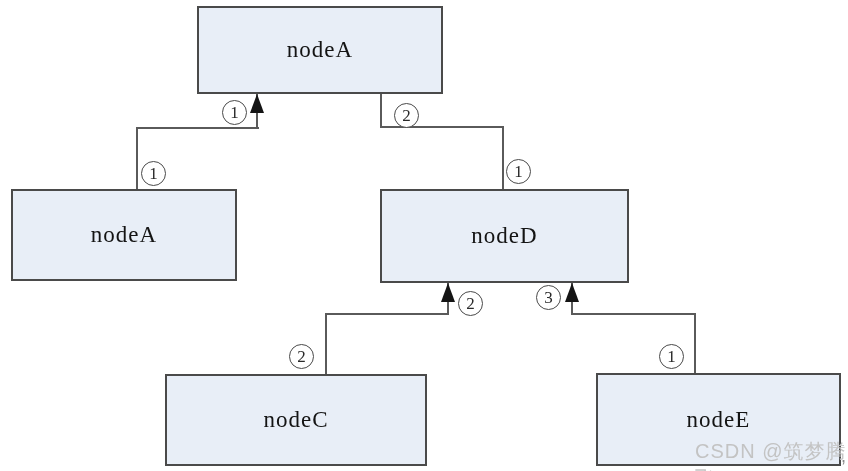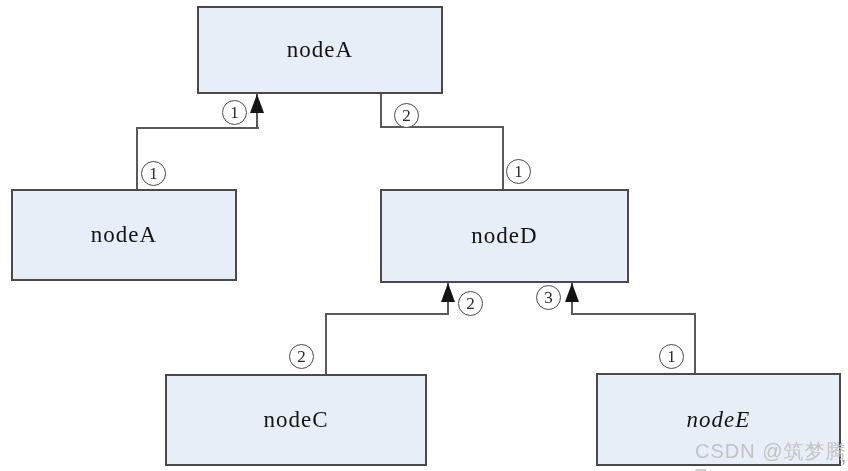--- a/index.html
+++ b/index.html
@@ -102,21 +102,21 @@
   </div>
 
   <div class="node" style="left:380px; top:189px; width:249px; height:94px;text-align:center;">
     <span class="node-label">nodeD</span>
   </div>
 
   <div class="node" style="left:165px; top:374px; width:262px; height:92px;text-align:right;">
     <span class="node-label">nodeC</span>
   </div>
 
-  <div class="node" style="left:596px; top:373px; width:245px; height:93px;font-style:italic;">
+  <div class="node" style="left:596px; top:373px; width:245px; height:93px;">
     <span class="node-label">nodeE</span>
   </div>
 
   <div class="badge" style="left:222px; top:100px;">
     <span>1</span>
   </div>
   <div class="badge" style="left:141px; top:161px;">
     <span>1</span>
   </div>
   <div class="badge" style="left:394px; top:103px;">

